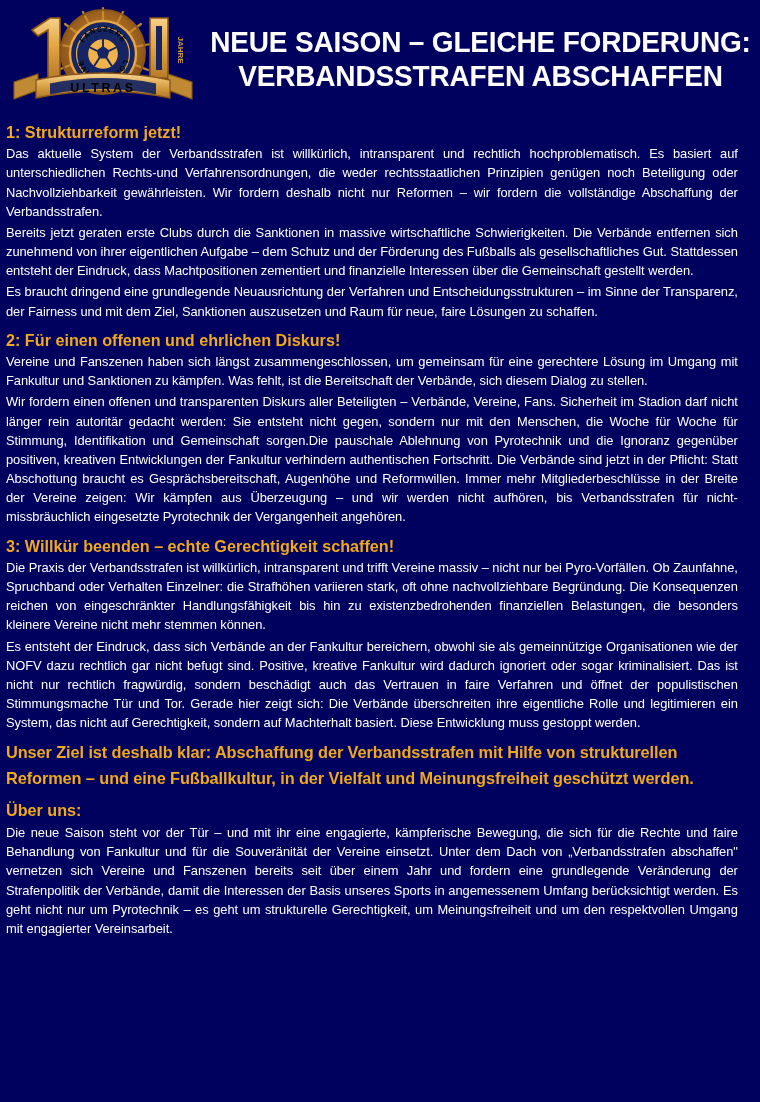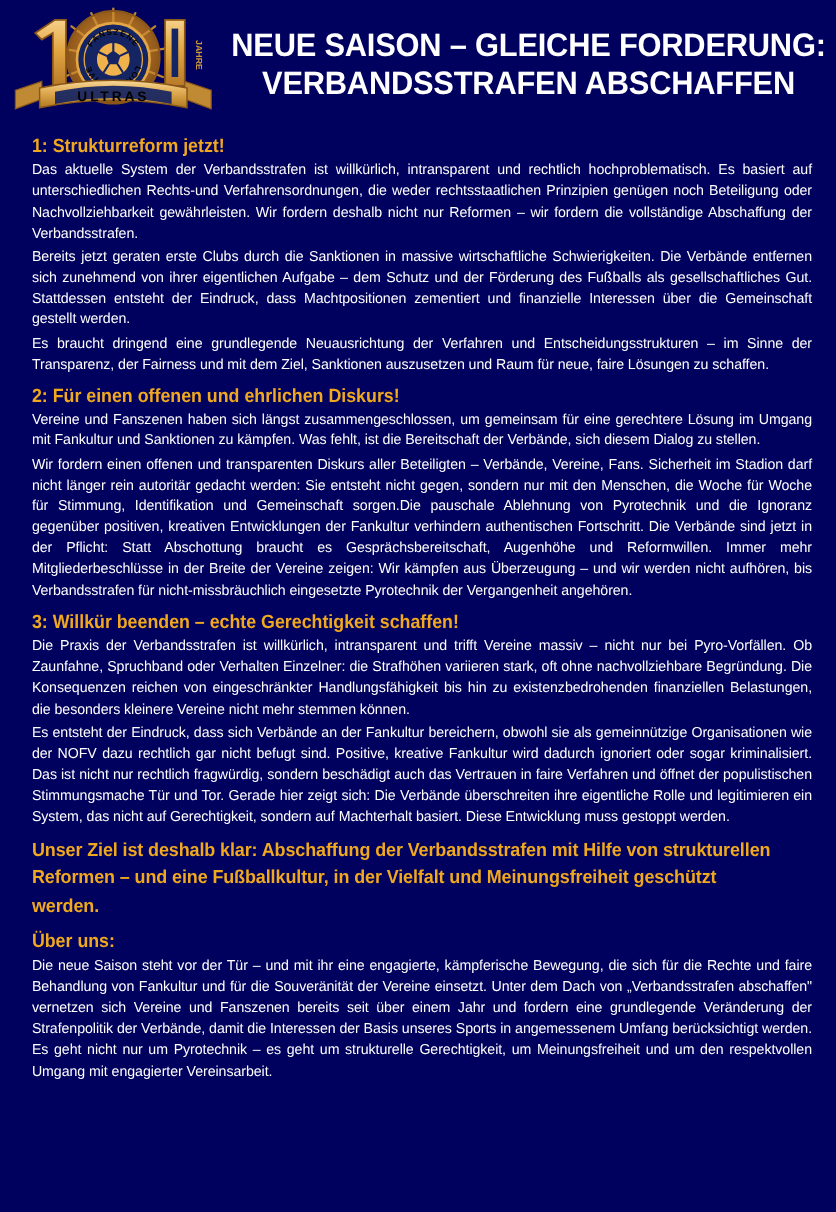--- a/index.html
+++ b/index.html
@@ -51,21 +51,21 @@
     font-size: 29.5px;
     line-height: 1.17;
     letter-spacing: -0.2px;
     transform: scaleX(0.95);
     transform-origin: center center;
     white-space: nowrap;
   }
 
   
   .content {
-    padding: 3px 11px 0 29px;
+    padding: 3px 11px 0 6px;
   }
   h2.sec {
     color: #f0a81e;
     font-family: "Liberation Sans", sans-serif;
     font-weight: bold;
     font-size: 17.4px;
     line-height: 1.28;
     margin: 0 0 1px 0;
     transform: scaleX(0.93);
     transform-origin: left center;

